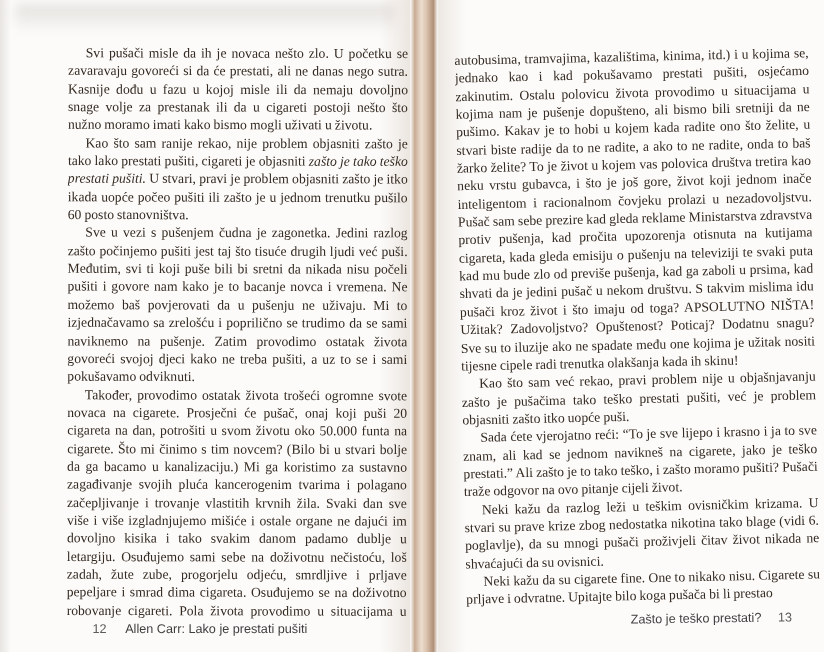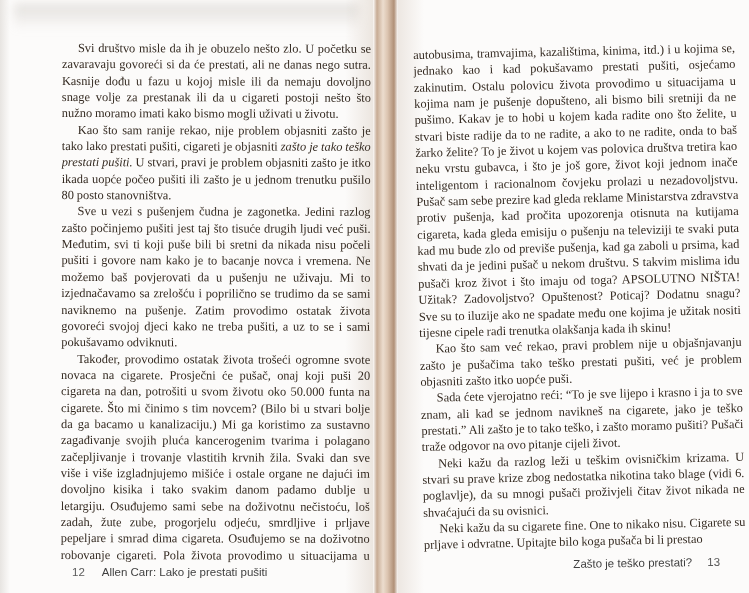--- a/index.html
+++ b/index.html
@@ -96,21 +96,21 @@
     position: absolute;
     font-family: "Liberation Sans", sans-serif;
     font-size: 11.5px;
     color: #3f3f3f;
     white-space: nowrap;
   }
   .footer .page-num {
     color: #5a5a5a;
   }
   .footer-left {
-    left: 72px; top: 566px;
+    left: 84px; top: 566px;
   }
   .footer-left .page-num {
     margin-right: 17px;
   }
   .footer-right {
     left: 413px; top: 558px;
     width: 307px;
     text-align: right;
     transform: rotate(-0.8deg);
   }
@@ -121,22 +121,22 @@
 </head>
 <body>
 
 <div class="scan-top-smudge"></div>
 <div class="scan-left-edge"></div>
 <div class="gutter-shadow-left"></div>
 <div class="gutter-shadow-right"></div>
 <div class="gutter"></div>
 
 <div class="page-text left-text">
-  <p class="no-indent" style="text-indent:16px">Svi društvo misle da ih je obuzelo nešto zlo. U početku se zavaravaju govoreći si da će prestati, ali ne danas nego sutra. Kasnije dođu u fazu u kojoj misle ili da nemaju dovoljno snage volje za prestanak ili da u cigareti postoji nešto što nužno moramo imati kako bismo mogli uživati u životu.</p>
-  <p><span>Kao što sam ranije rekao, nije problem objasniti zašto je tako lako prestati pušiti, cigareti je objasniti </span><em>zašto je tako teško prestati pušiti.</em><span> U stvari, pravi je problem objasniti zašto je itko ikada uopće počeo pušiti ili zašto je u jednom trenutku pušilo 80 posto stanovništva.</span></p>
+  <p class="no-indent" style="text-indent:16px">Svi pušači misle da ih je novaca nešto zlo. U početku se zavaravaju govoreći si da će prestati, ali ne danas nego sutra. Kasnije dođu u fazu u kojoj misle ili da nemaju dovoljno snage volje za prestanak ili da u cigareti postoji nešto što nužno moramo imati kako bismo mogli uživati u životu.</p>
+  <p><span>Kao što sam ranije rekao, nije problem objasniti zašto je tako lako prestati pušiti, cigareti je objasniti </span><em>zašto je tako teško prestati pušiti.</em><span> U stvari, pravi je problem objasniti zašto je itko ikada uopće počeo pušiti ili zašto je u jednom trenutku pušilo 60 posto stanovništva.</span></p>
   <p>Sve u vezi s pušenjem čudna je zagonetka. Jedini razlog zašto počinjemo pušiti jest taj što tisuće drugih ljudi već puši. Međutim, svi ti koji puše bili bi sretni da nikada nisu počeli pušiti i govore nam kako je to bacanje novca i vremena. Ne možemo baš povjerovati da u pušenju ne uživaju. Mi to izjednačavamo sa zrelošću i poprilično se trudimo da se sami naviknemo na pušenje. Zatim provodimo ostatak života govoreći svojoj djeci kako ne treba pušiti, a uz to se i sami pokušavamo odviknuti.</p>
   <p>Također, provodimo ostatak života trošeći ogromne svote novaca na cigarete. Prosječni će pušač, onaj koji puši 20 cigareta na dan, potrošiti u svom životu oko 50.000 funta na cigarete. Što mi činimo s tim novcem? (Bilo bi u stvari bolje da ga bacamo u kanalizaciju.) Mi ga koristimo za sustavno zagađivanje svojih pluća kancerogenim tvarima i polagano začepljivanje i trovanje vlastitih krvnih žila. Svaki dan sve više i više izgladnjujemo mišiće i ostale organe ne dajući im dovoljno kisika i tako svakim danom padamo dublje u letargiju. Osuđujemo sami sebe na doživotnu nečistoću, loš zadah, žute zube, progorjelu odjeću, smrdljive i prljave pepeljare i smrad dima cigareta. Osuđujemo se na doživotno robovanje cigareti. Pola života provodimo u situacijama u kojima nam društvo zabranjuje pušenje (u crkvama, školama, bolnicama,</p>
 </div>
 
 <div class="page-text right-text">
   <p class="no-indent">autobusima, tramvajima, kazalištima, kinima, itd.) i u kojima se, jednako kao i kad pokušavamo prestati pušiti, osjećamo zakinutim. Ostalu polovicu života provodimo u situacijama u kojima nam je pušenje dopušteno, ali bismo bili sretniji da ne pušimo. Kakav je to hobi u kojem kada radite ono što želite, u stvari biste radije da to ne radite, a ako to ne radite, onda to baš žarko želite? To je život u kojem vas polovica društva tretira kao neku vrstu gubavca, i što je još gore, život koji jednom inače inteligentom i racionalnom čovjeku prolazi u nezadovoljstvu. Pušač sam sebe prezire kad gleda reklame Ministarstva zdravstva protiv pušenja, kad pročita upozorenja otisnuta na kutijama cigareta, kada gleda emisiju o pušenju na televiziji te svaki puta kad mu bude zlo od previše pušenja, kad ga zaboli u prsima, kad shvati da je jedini pušač u nekom društvu. S takvim mislima idu pušači kroz život i što imaju od toga? APSOLUTNO NIŠTA! Užitak? Zadovoljstvo? Opuštenost? Poticaj? Dodatnu snagu? Sve su to iluzije ako ne spadate među one kojima je užitak nositi tijesne cipele radi trenutka olakšanja kada ih skinu!</p>
   <p>Kao što sam već rekao, pravi problem nije u objašnjavanju zašto je pušačima tako teško prestati pušiti, već je problem objasniti zašto itko uopće puši.</p>
   <p>Sada ćete vjerojatno reći: “To je sve lijepo i krasno i ja to sve znam, ali kad se jednom navikneš na cigarete, jako je teško prestati.” Ali zašto je to tako teško, i zašto moramo pušiti? Pušači traže odgovor na ovo pitanje cijeli život.</p>
   <p>Neki kažu da razlog leži u teškim ovisničkim krizama. U stvari su prave krize zbog nedostatka nikotina tako blage (vidi 6. poglavlje), da su mnogi pušači proživjeli čitav život nikada ne shvaćajući da su ovisnici.</p>
   <p>Neki kažu da su cigarete fine. One to nikako nisu. Cigarete su prljave i odvratne. Upitajte bilo koga pušača bi li prestao</p>

